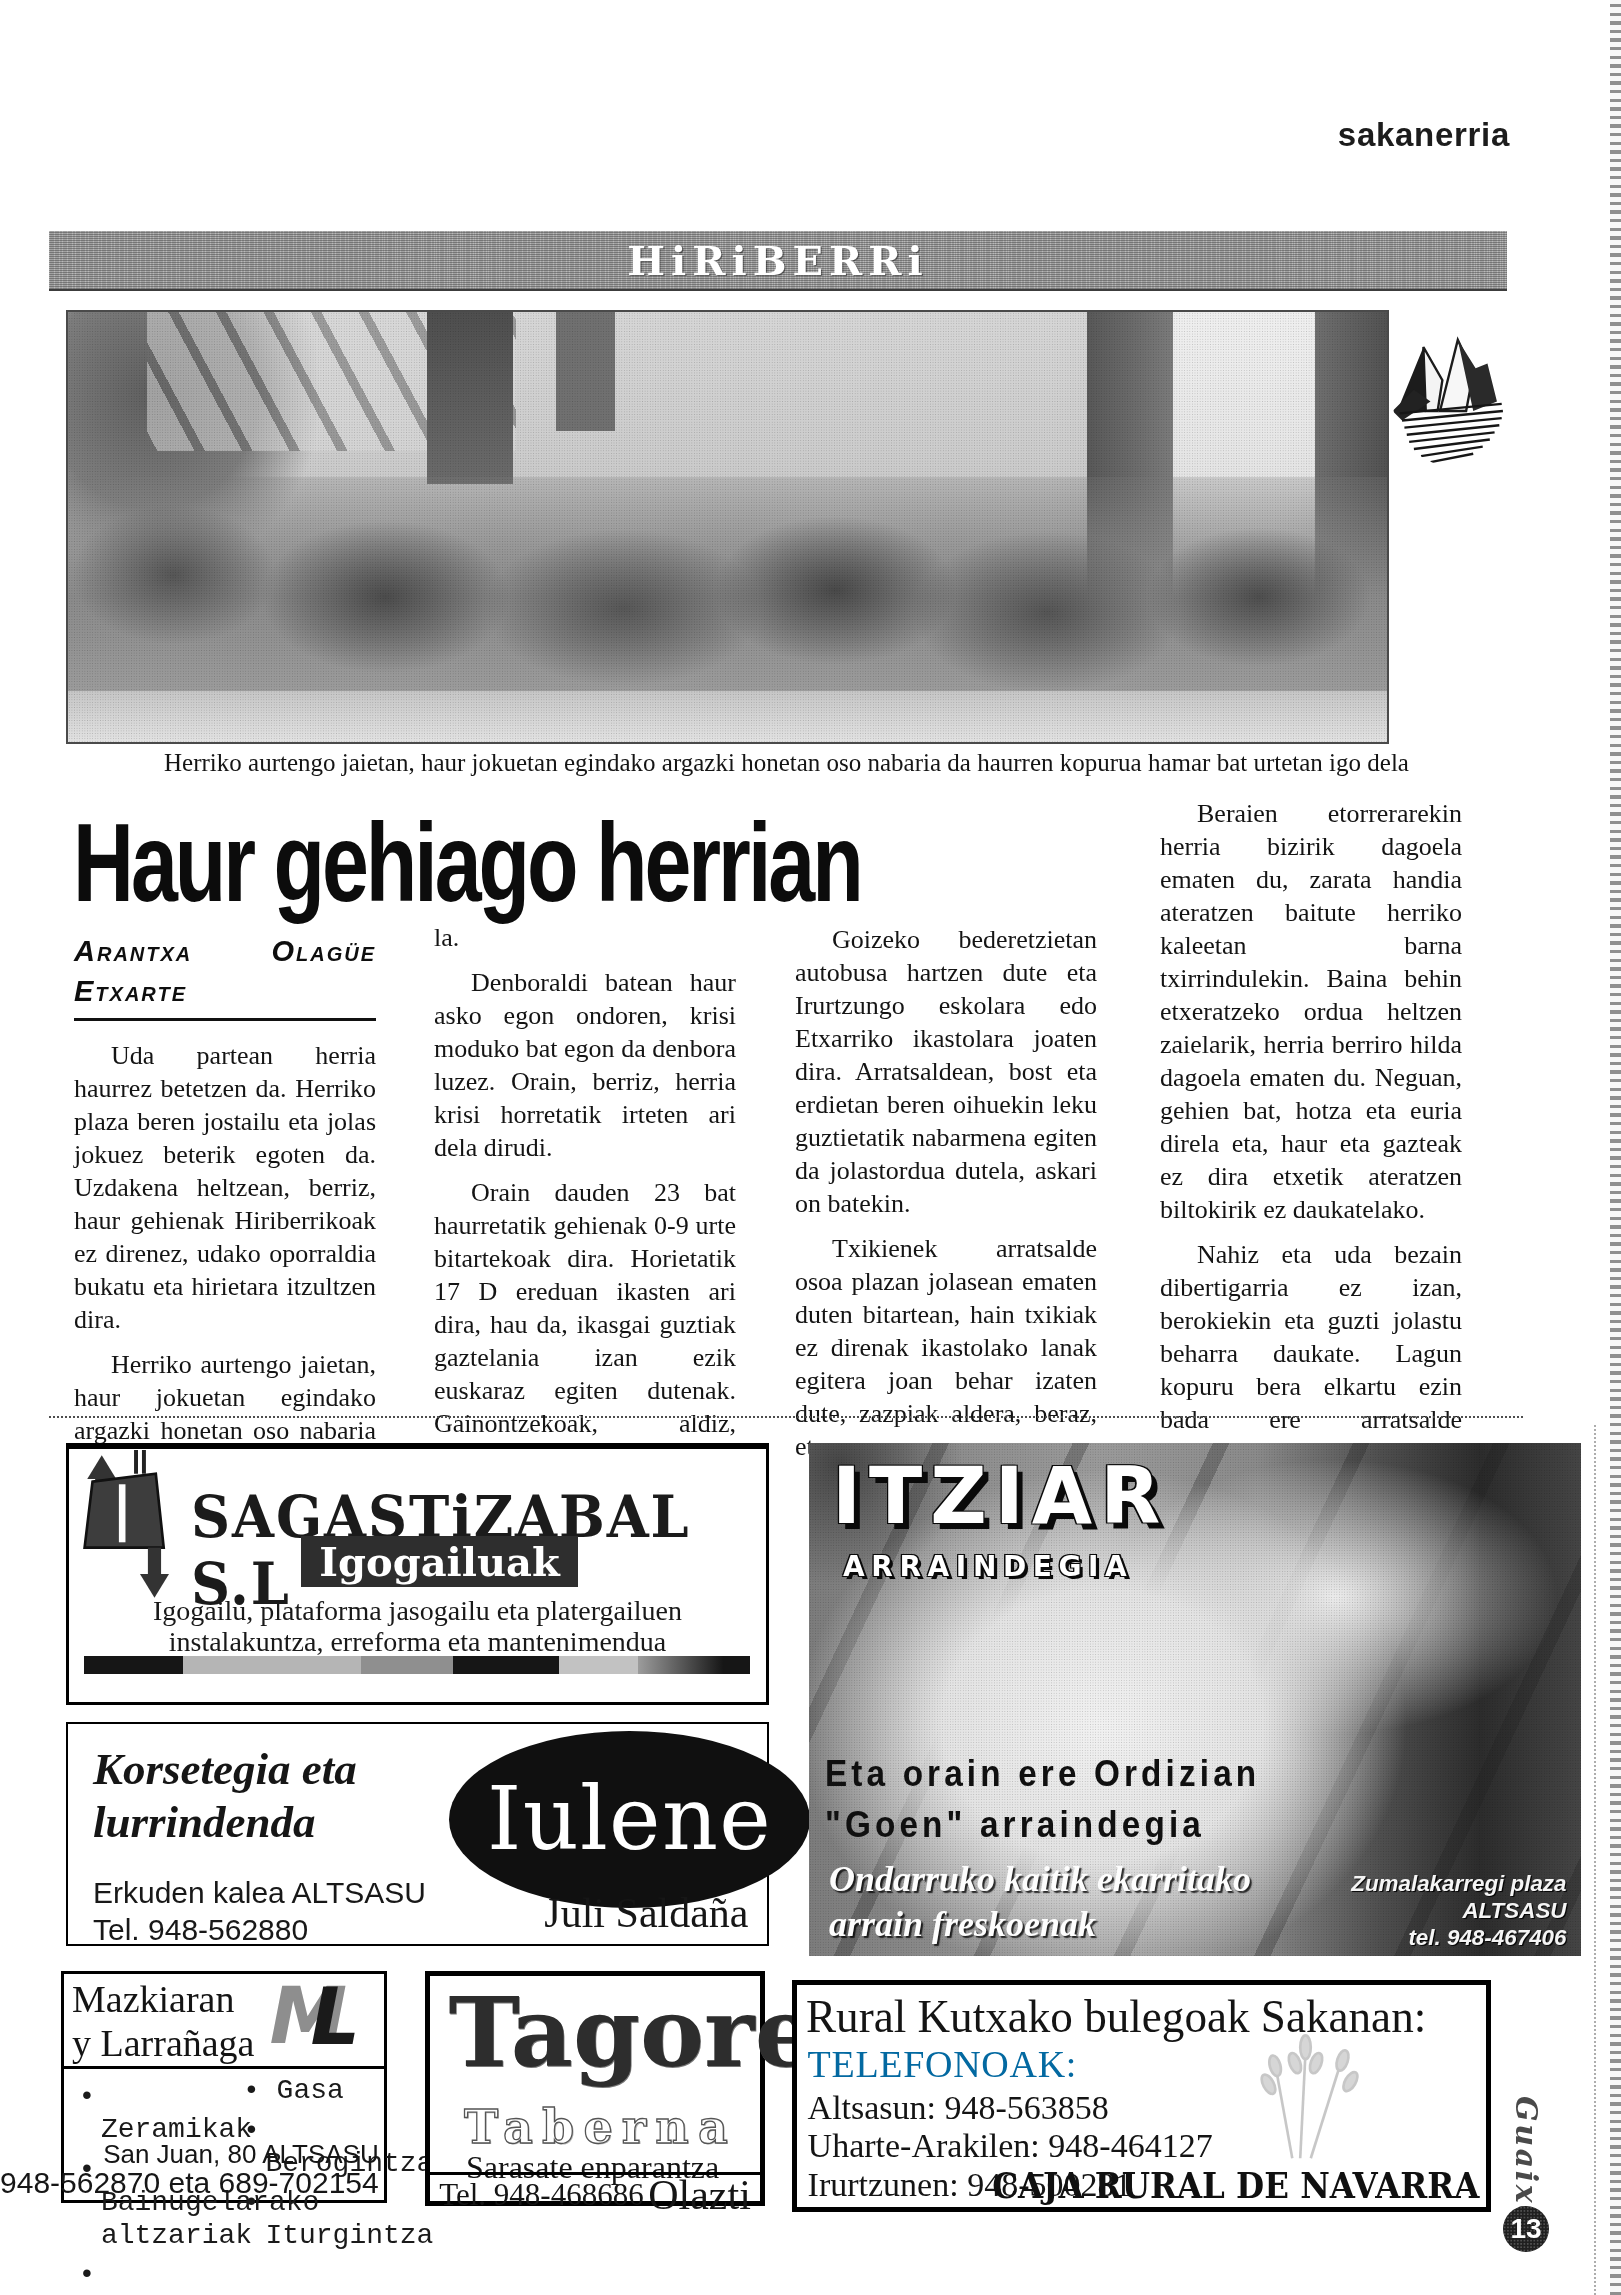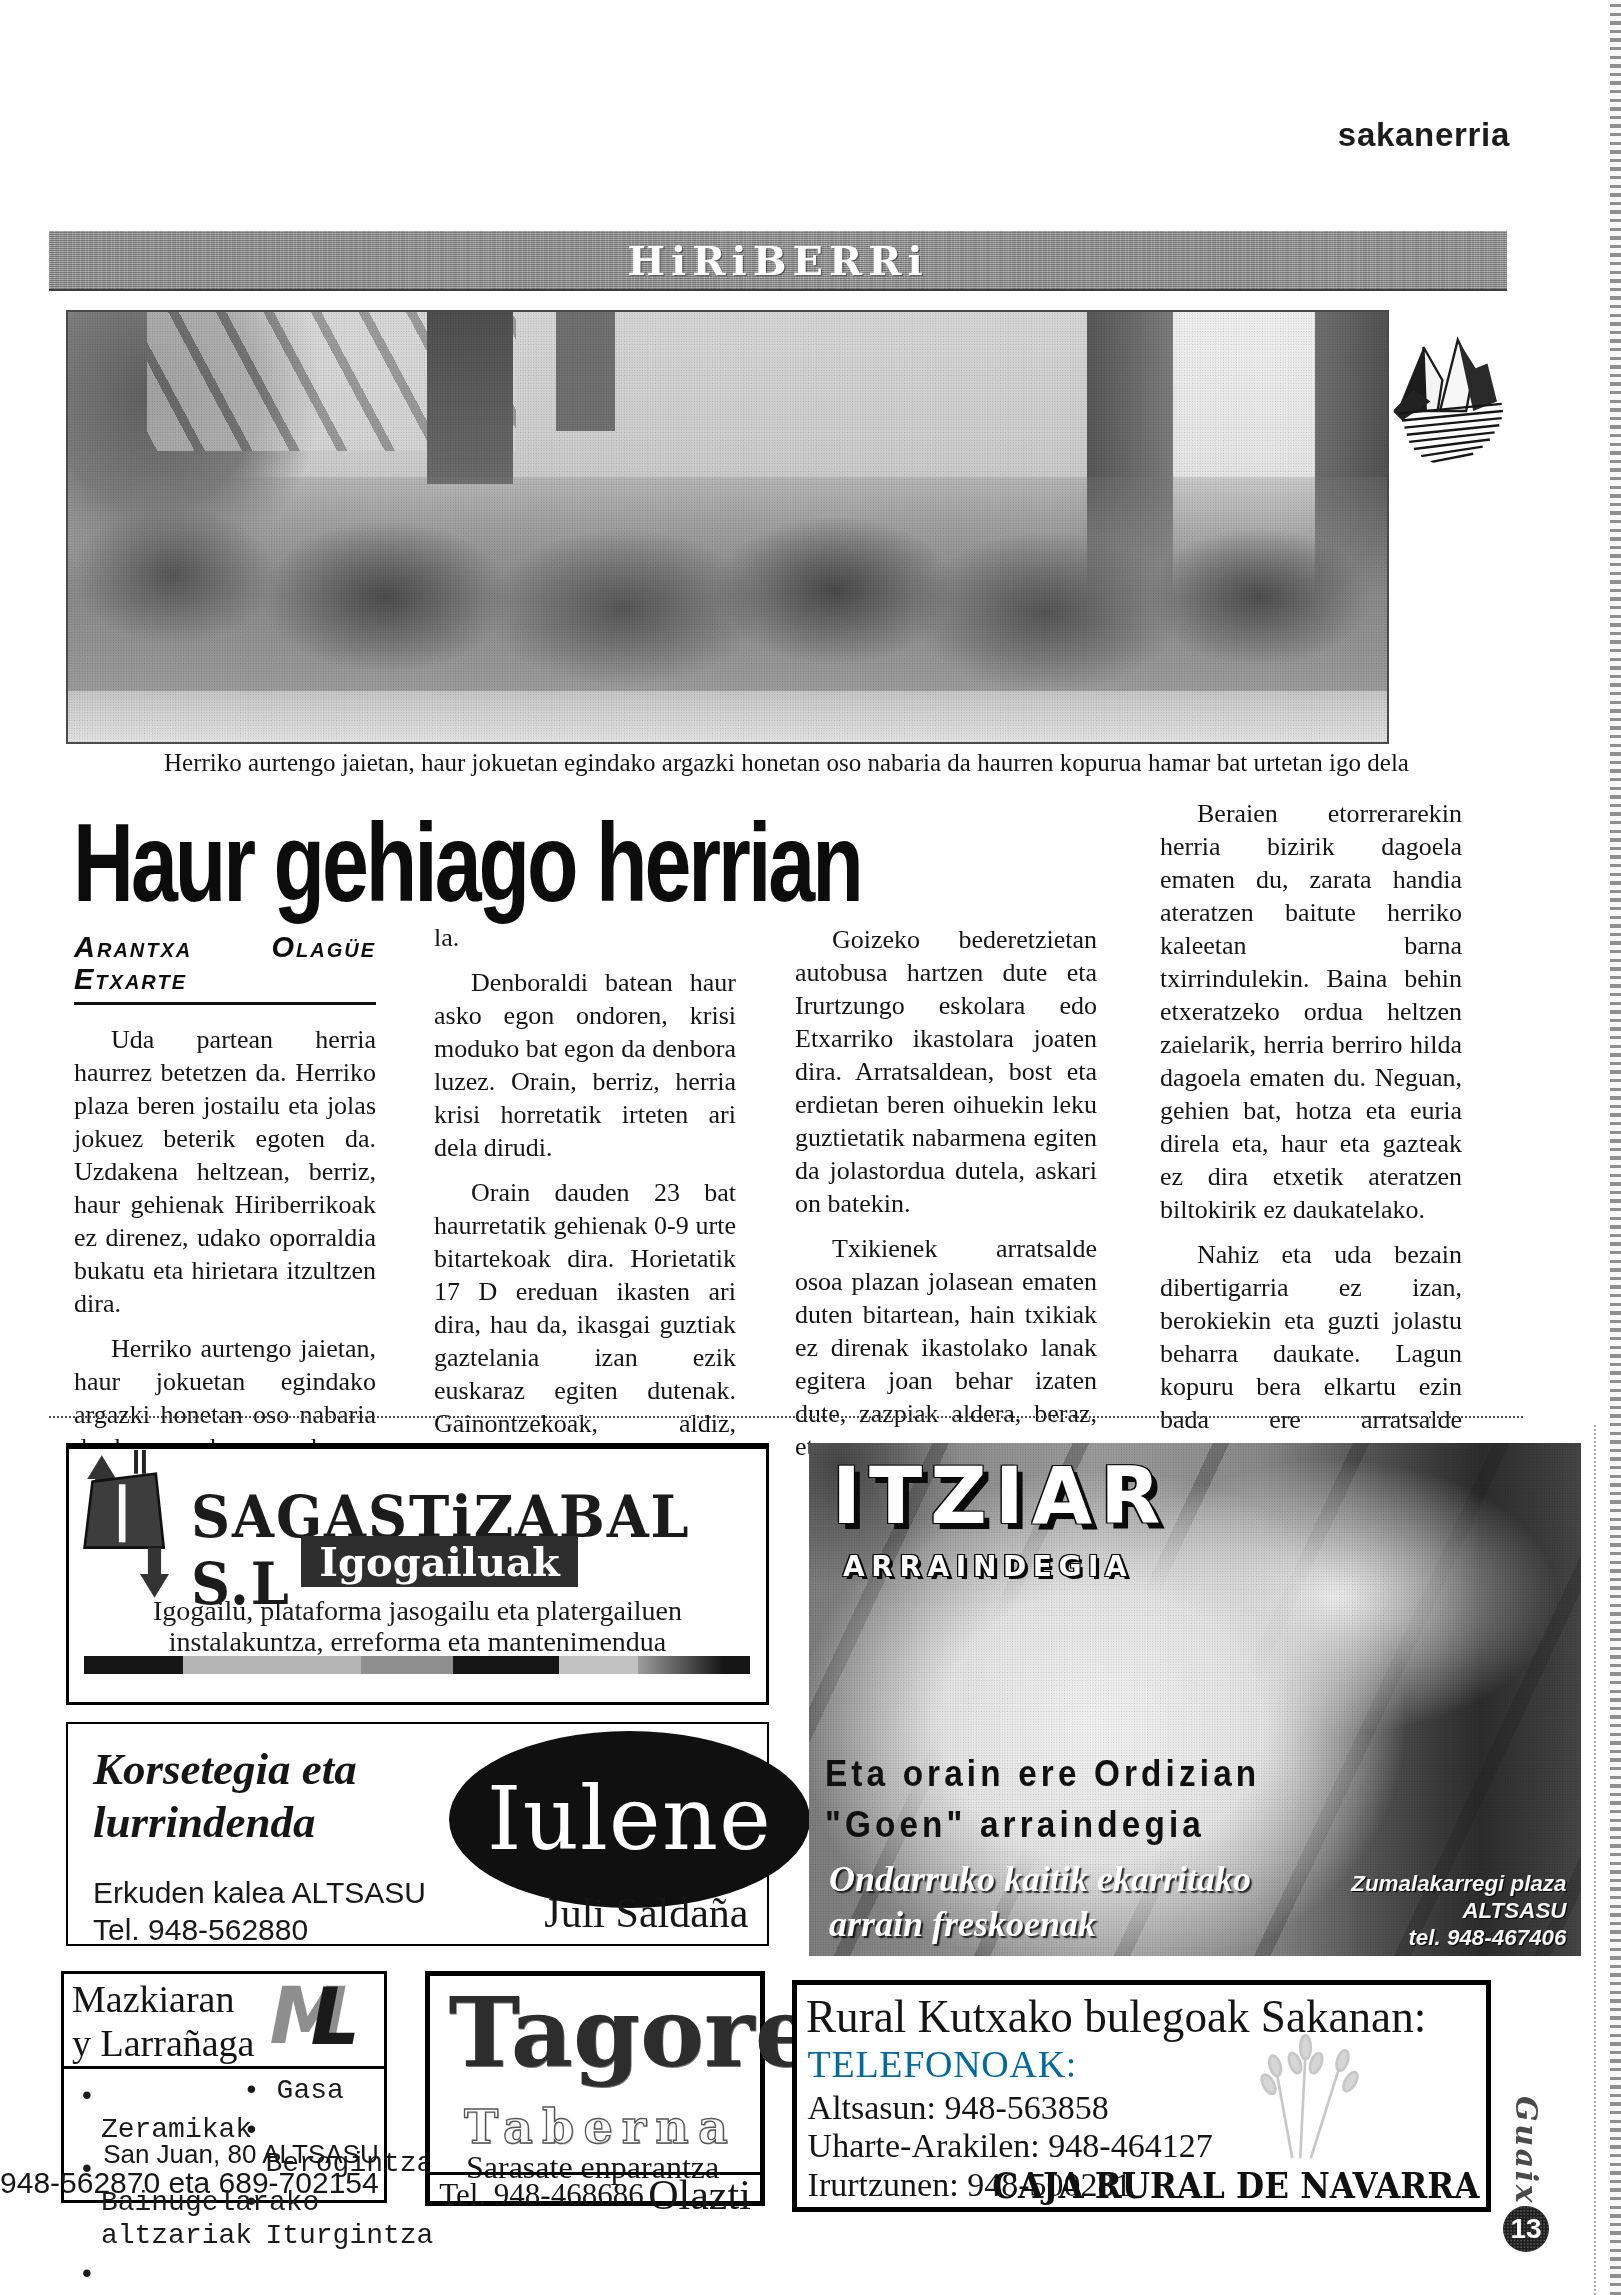--- a/index.html
+++ b/index.html
@@ -64,21 +64,21 @@
     transform:scaleX(0.76);transform-origin:left top;
   }
   
   .col{width:302px;font-size:26px;line-height:33px;text-align:justify;color:#141414;}
   .col p{margin:0 0 12px 0;text-indent:37px;}
   .col p.noindent{text-indent:0;}
   .byline{
     font-family:"Liberation Sans",sans-serif;font-weight:bold;font-style:italic;
     font-variant:small-caps;font-size:29px;letter-spacing:2px;color:#0e0e0e;
     border-bottom:3.3px solid #111;padding-bottom:6.6px;margin-bottom:18.5px;text-indent:0;
-    line-height:32px;
+    line-height:40px;
   }
   .rule-dotted{left:49px;top:1416px;width:1474px;border-top:2.6px dotted #4d4d4d;}
   
   .adbox{box-sizing:border-box;background:#fff;border:3.3px solid #000;}
   
   .sagasti{left:66px;top:1443px;width:703px;height:262px;border-top-width:6px;}
   .sagasti-title{left:122px;top:34px;font-family:"DejaVu Serif",serif;font-weight:bold;
     font-size:57px;letter-spacing:2px;color:#1b1b1b;transform:scaleX(.95);transform-origin:left top;}
   .sagasti-badge{left:232px;top:87px;width:277px;height:51px;background:#2e2e2e;
     display:flex;align-items:center;justify-content:center;}

